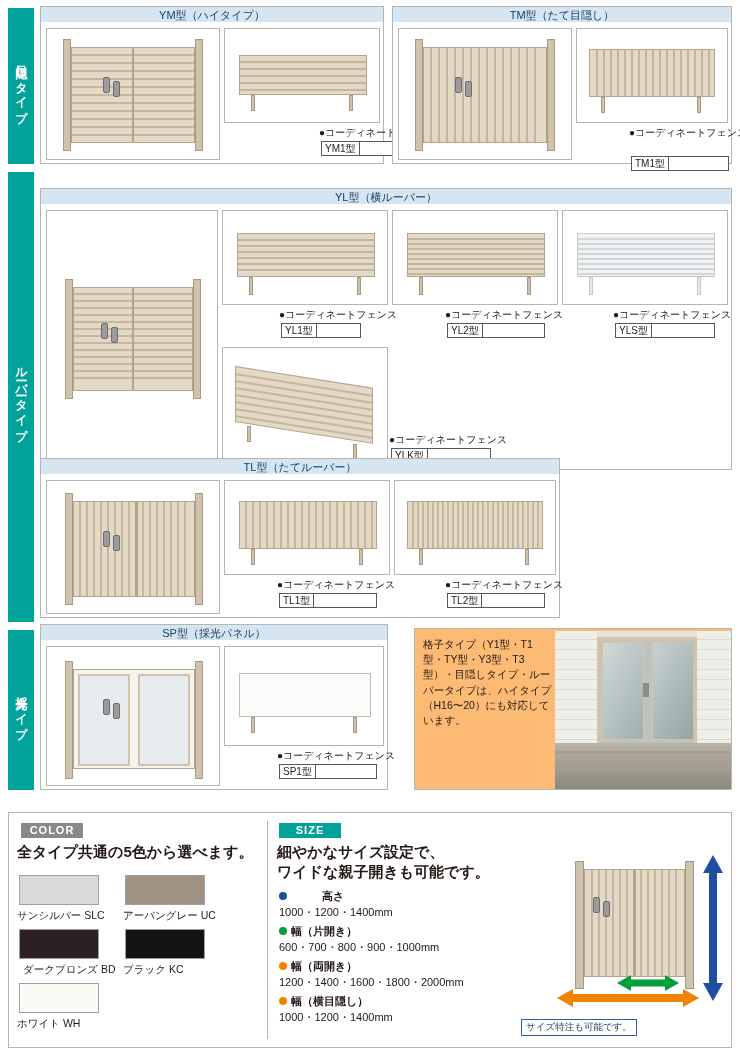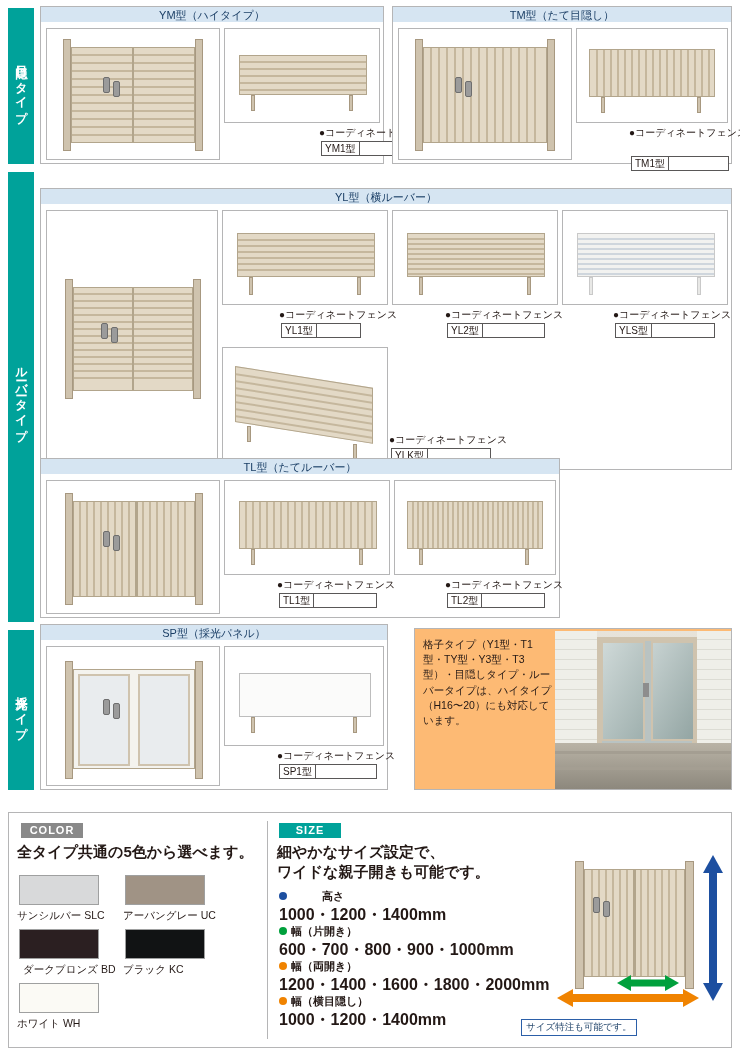--- a/index.html
+++ b/index.html
@@ -101,21 +101,21 @@
     position:absolute; color:#fff; font-size:11px; font-weight:bold;
     letter-spacing:1px; text-align:center;
   }
   .tag-color { background:#898989; }
   .tag-size { background:#00a29a; }
   .bighead { position:absolute; font-size:15px; font-weight:bold; }
   .swatch { position:absolute; border:1px solid #9fa0a0; }
   .swlabel { position:absolute; font-size:10.5px; }
   .bullet { position:absolute; width:8px; height:8px; border-radius:50%; }
   .sizelbl { position:absolute; font-size:11px; font-weight:bold; }
-  .sizeval { position:absolute; font-size:16px; font-weight:bold; }
+  .sizeval { position:absolute; font-size:11px; font-weight:normal; }
   .arrowbox { position:absolute; }
   .sizenote {
     position:absolute; border:1px solid #2b5fa8; color:#1b3f66;
     font-size:9.5px; padding:1px 4px; background:#fff;
   }
 </style>
 </head>
 <body>
 
 <div class="page">

